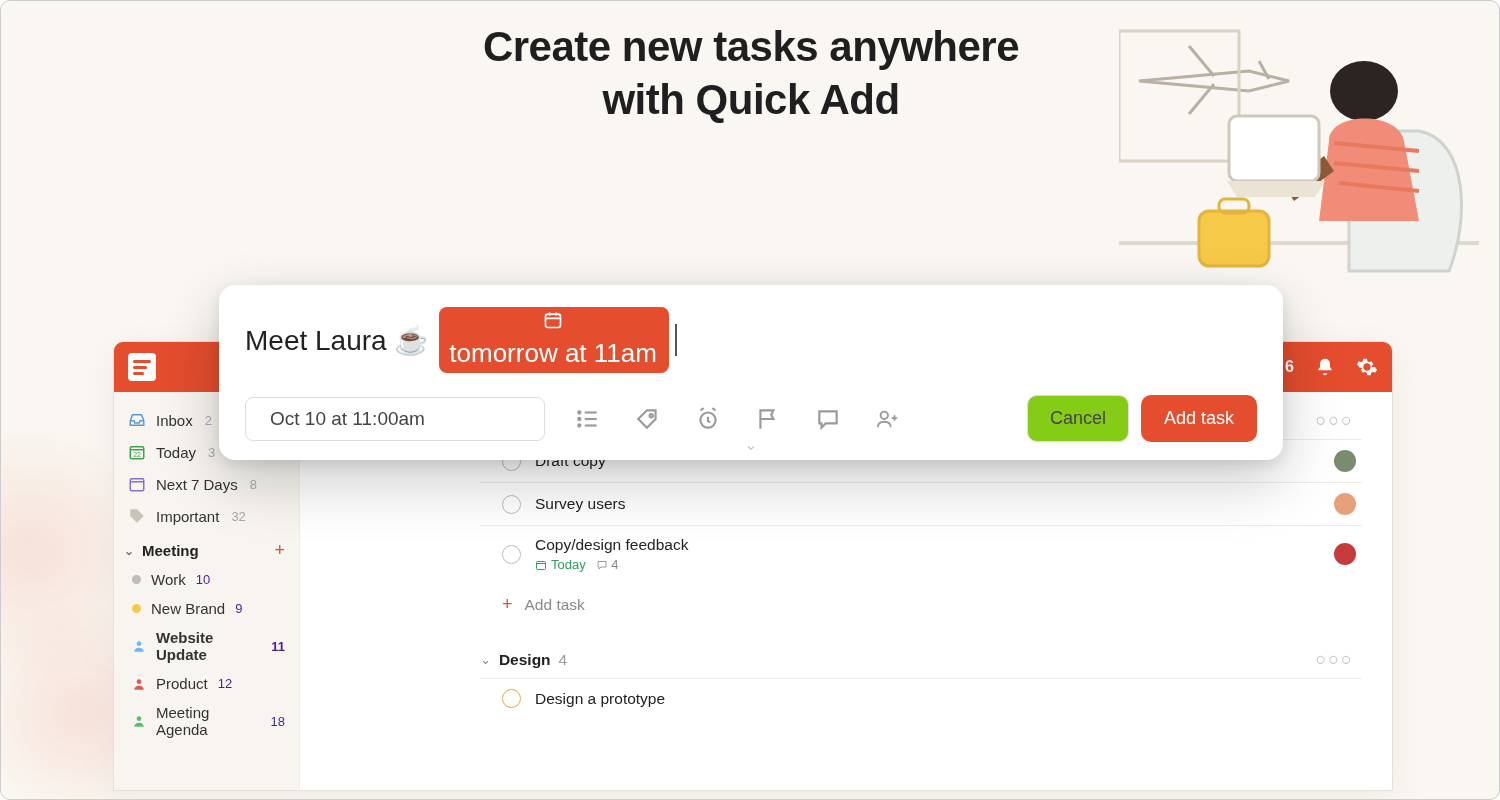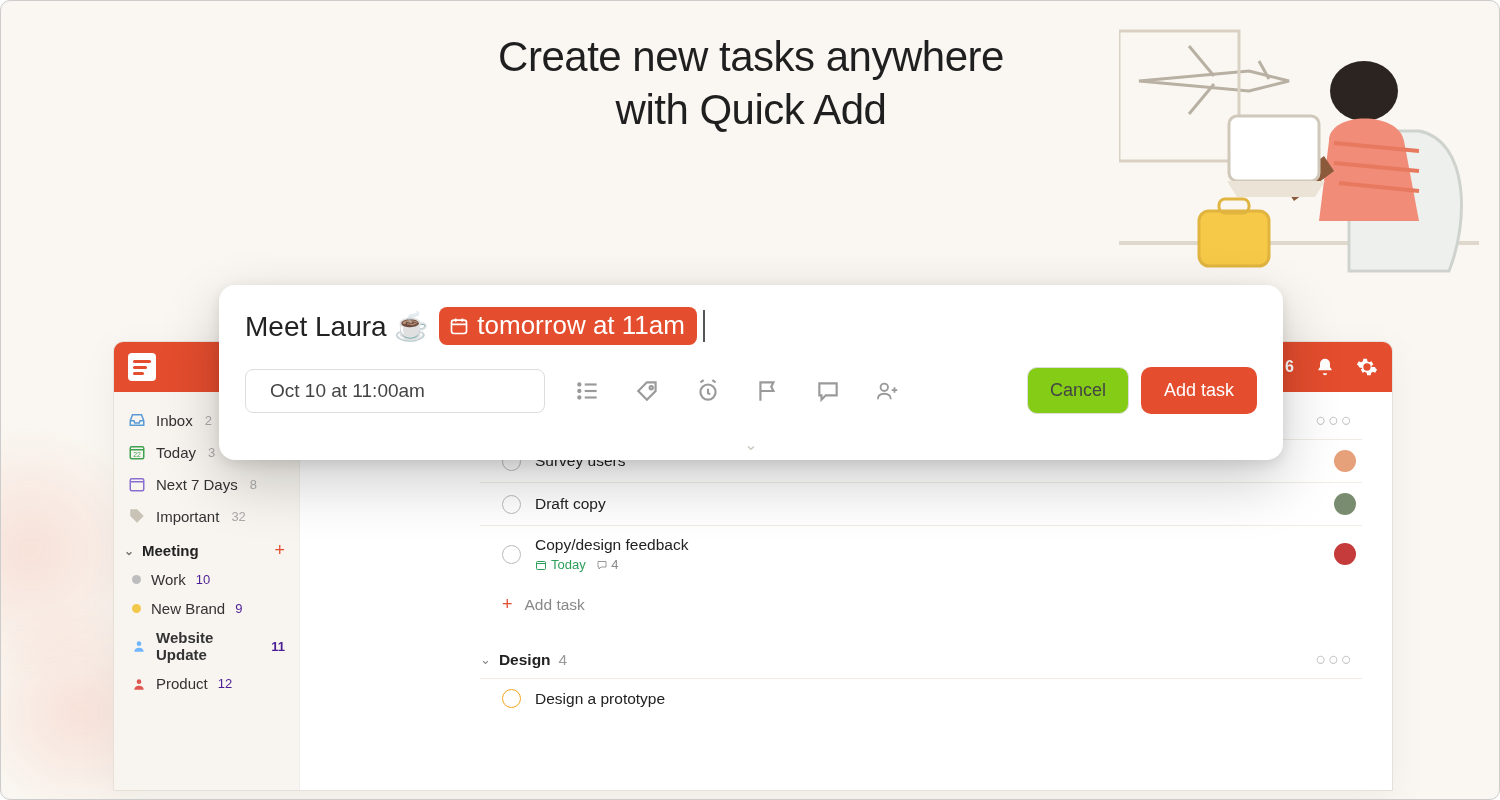--- a/index.html
+++ b/index.html
@@ -7,23 +7,23 @@
   .canvas {
     position: relative;
     width: 1500px; height: 800px;
     background: #faf7f2;
     border: 1px solid #ccc;
     border-radius: 10px;
     overflow: hidden;
   }
   .marketing-title {
     position: absolute;
-    top: 30px; left: 0; width: 1500px;
+    top: 20px; left: 0; width: 1500px;
     text-align: center;
-    font-weight: 400;
+    font-weight: 700;
     font-size: 42px;
     color: #1f1f1f;
     line-height: 1.25;
     letter-spacing: -0.5px;
   }
   
   .blob {
     position:absolute; border-radius:50%;
     background: radial-gradient(circle at center, rgba(228,77,38,0.12), rgba(228,77,38,0) 70%);
     filter: blur(2px);
@@ -100,20 +100,21 @@
     box-shadow: 0 22px 60px rgba(0,0,0,0.20), 0 4px 14px rgba(0,0,0,0.10);
     padding: 22px 26px 0 26px;
   }
   .qa-input-row { display:flex; align-items:center; font-size:28px; color:#222; gap:10px;}
   .qa-text { font-weight:400; }
   .qa-chip {
     display:inline-flex; align-items:center; gap:8px;
     background:#e44d2e; color:#fff;
     padding: 3px 12px 4px 10px; border-radius:8px;
     font-size:26px;
+    flex-direction:column;
   }
   .qa-chip .cal { width:20px; height:20px; }
   .qa-cursor { width:2px; height:32px; background:#555; margin-left:-4px;}
   .qa-toolbar { display:flex; align-items:center; gap:30px; margin-top:22px;}
   .qa-date {
     border:1px solid #ddd; border-radius:8px;
     padding:10px 60px 10px 24px; font-size:19px; color:#444;
     min-width:300px;
   }
   .qa-icons { display:flex; align-items:center; gap:34px; color:#9a9a9a;}
@@ -262,39 +263,47 @@
               <span class="count">11</span>
             </div>
             <div class="proj-item">
               <svg class="person" viewBox="0 0 24 24">
                 <circle cx="12" cy="8" r="4" fill="#e0574f"></circle>
                 <path d="M4 22c0-5 4-7 8-7s8 2 8 7" fill="#e0574f"></path>
               </svg>
               <span>Product</span>
               <span class="count">12</span>
             </div>
+            <div class="proj-item">
+              <svg class="person" viewBox="0 0 24 24">
+                <circle cx="12" cy="8" r="4" fill="#5bbd72"></circle>
+                <path d="M4 22c0-5 4-7 8-7s8 2 8 7" fill="#5bbd72"></path>
+              </svg>
+              <span>Meeting Agenda</span>
+              <span class="count">18</span>
+            </div>
           </div>
       </div>
 
       <div class="main" id="main-content">
           <div class="section-row">
             <span class="chev">⌄</span>
             <span class="name">Copy</span>
             <span class="ct">3</span>
             <span class="dots">○○○</span>
           </div>
           <div class="task">
             <span class="check "></span>
+            <div class="title">Draft copy</div>
+            <span class="avatar" style="background:#7a8c6f"></span>
+          </div>
+          <div class="task">
+            <span class="check "></span>
             <div class="title">Survey users</div>
             <span class="avatar" style="background:#e6a07a"></span>
-          </div>
-          <div class="task">
-            <span class="check "></span>
-            <div class="title">Draft copy</div>
-            <span class="avatar" style="background:#7a8c6f"></span>
           </div>
           <div class="task">
             <span class="check "></span>
             <div class="title">Copy/design feedback<div class="meta">
                 <span class="today"><svg width="12" height="12" viewBox="0 0 24 24" fill="none" stroke="#2e9e5b" stroke-width="2">
                     <rect x="3" y="5" width="18" height="16" rx="2"></rect>
                     <path d="M3 9h18"></path>
                   </svg>Today</span>
                 <span><svg style="display:inline;vertical-align:-2px" width="12" height="12" viewBox="0 0 24 24" fill="none" stroke="#999" stroke-width="2">
                     <path d="M4 5h16v11H10l-4 4v-4H4z"></path>

